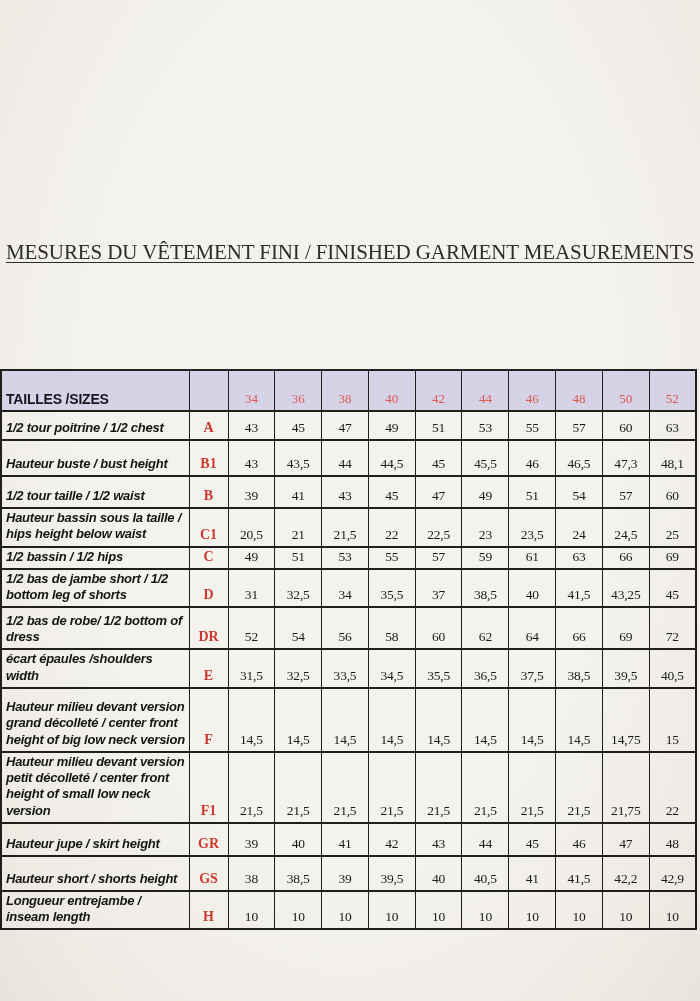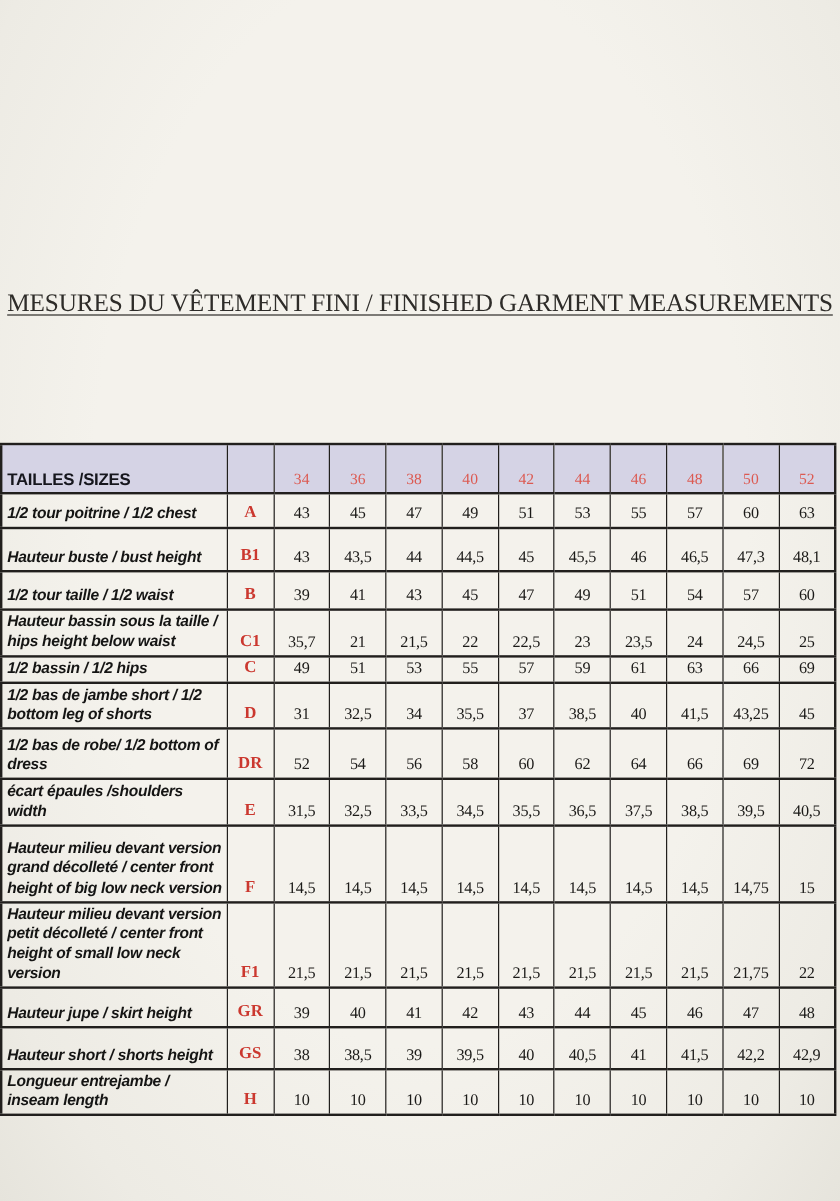--- a/index.html
+++ b/index.html
@@ -142,21 +142,21 @@
       <td class="val">47</td>
       <td class="val">49</td>
       <td class="val">51</td>
       <td class="val">54</td>
       <td class="val">57</td>
       <td class="val">60</td>
     </tr>
     <tr>
       <td class="lbl">Hauteur bassin sous la taille / hips height below waist</td>
       <td class="code">C1</td>
-      <td class="val">35,7</td>
+      <td class="val">20,5</td>
       <td class="val">21</td>
       <td class="val">21,5</td>
       <td class="val">22</td>
       <td class="val">22,5</td>
       <td class="val">23</td>
       <td class="val">23,5</td>
       <td class="val">24</td>
       <td class="val">24,5</td>
       <td class="val">25</td>
     </tr>

